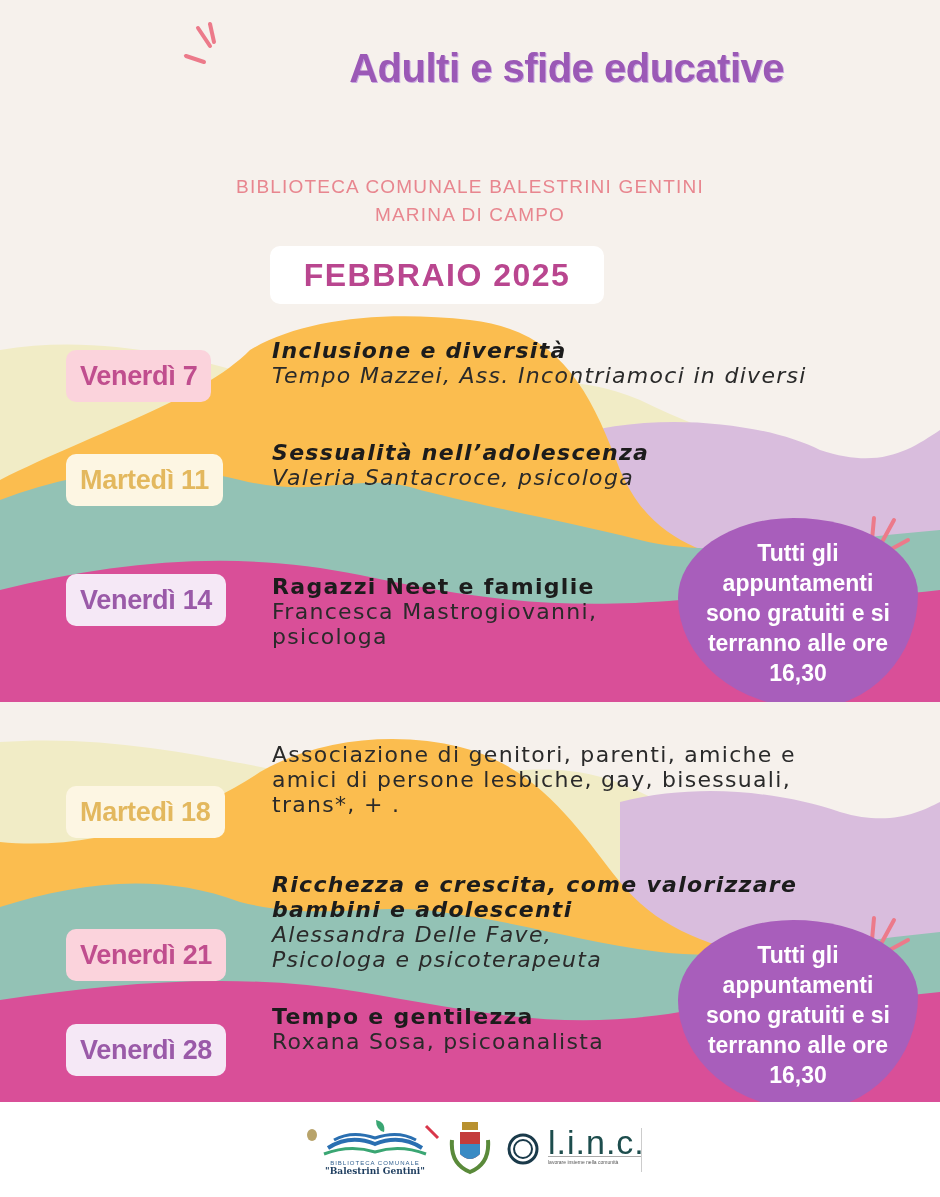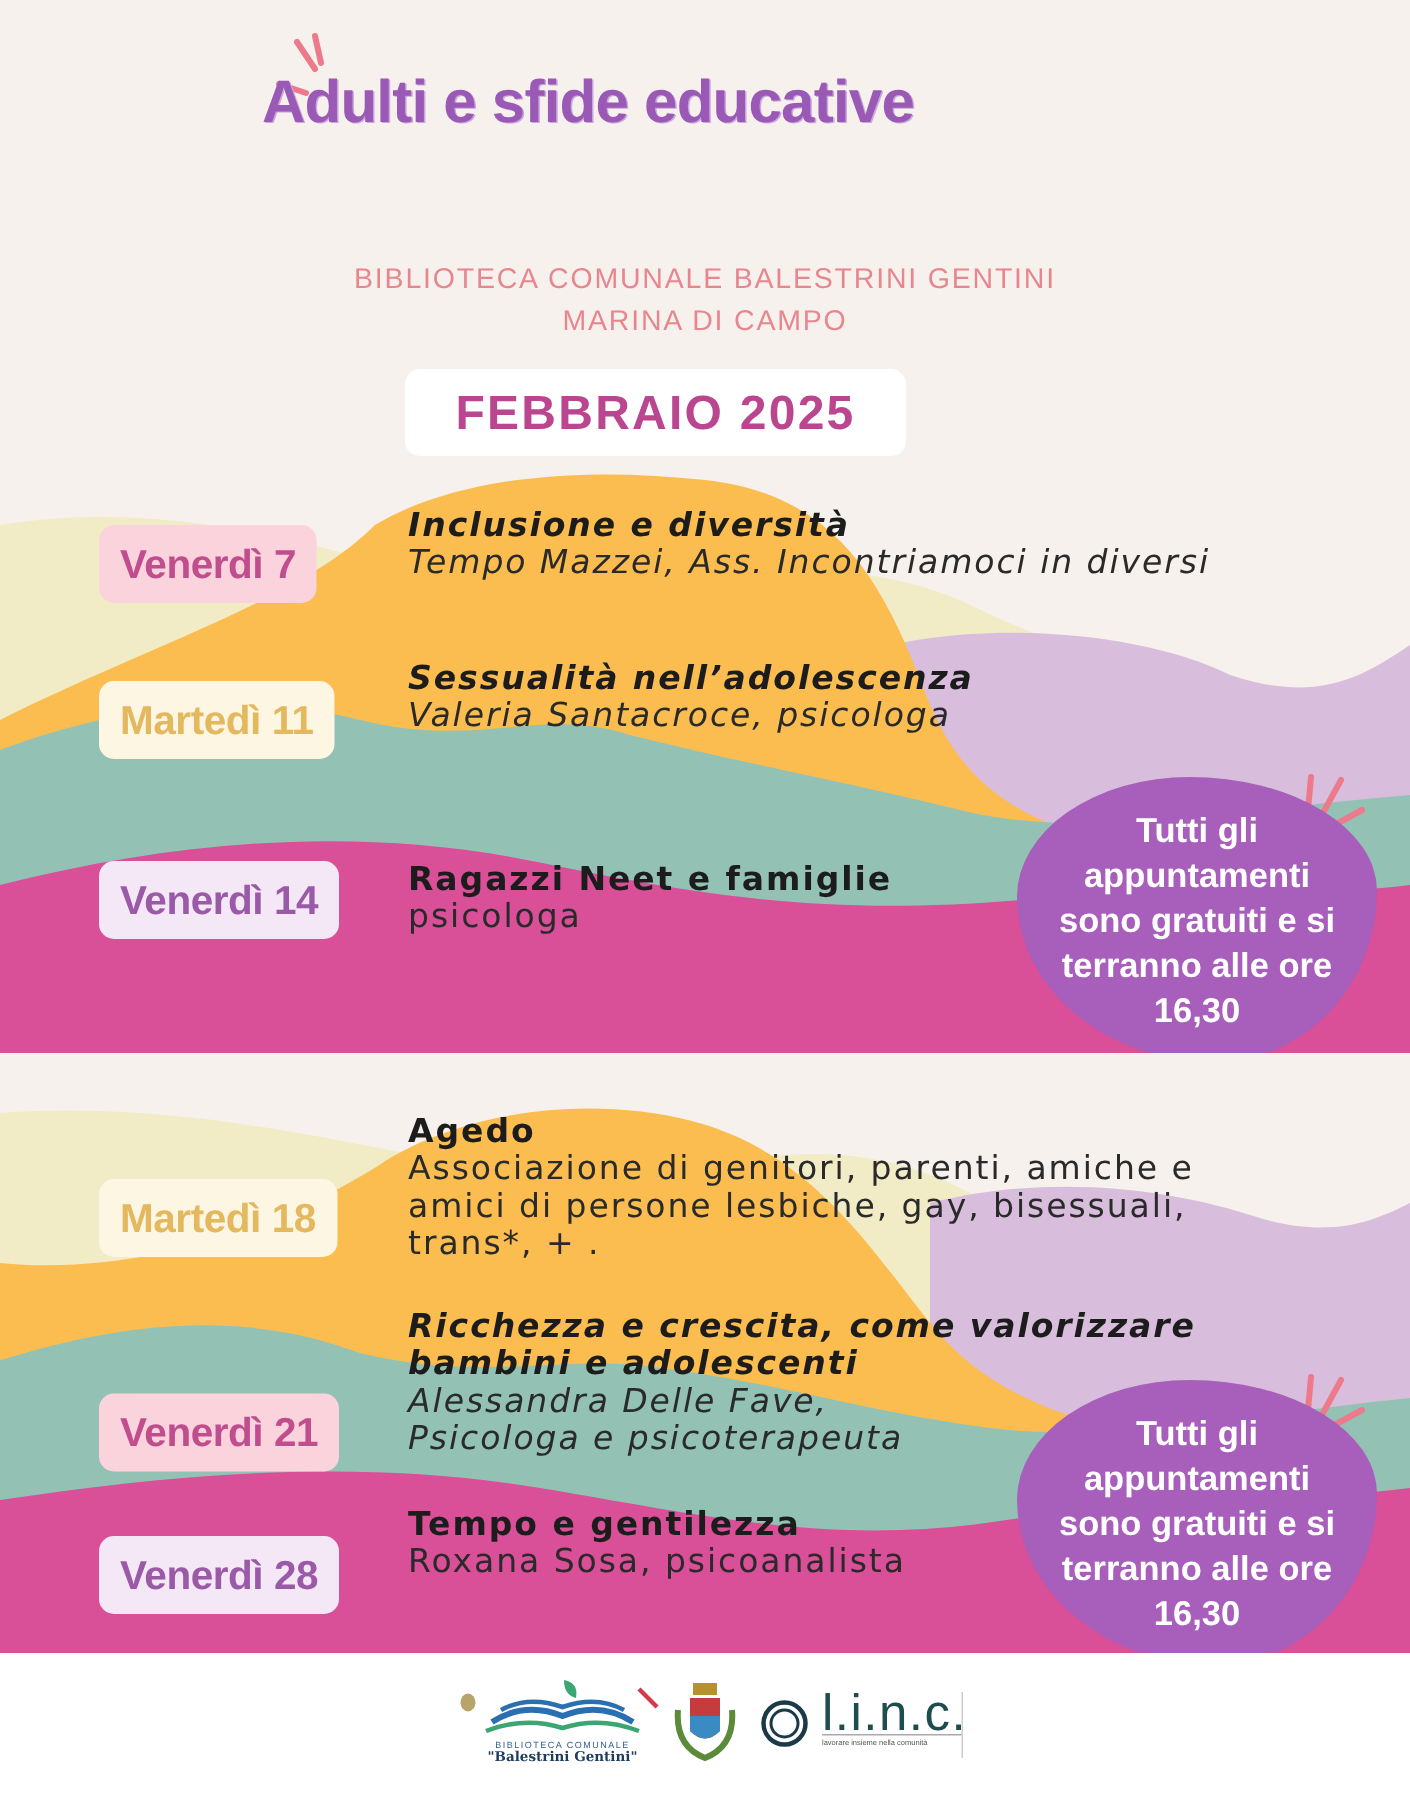--- a/index.html
+++ b/index.html
@@ -1,20 +1,20 @@
 <!DOCTYPE html>
 <html><head>
 <meta charset="utf-8">
 <style>
   * { box-sizing: border-box; margin: 0; padding: 0; }
   html, body { width: 940px; height: 1197px; overflow: hidden; }
   body { background: #f6f1ec; font-family: "Liberation Sans", "DejaVu Sans", sans-serif; position: relative; }
 
   .header { position: absolute; left: 0; top: 0; width: 940px; height: 310px; }
-  .title { position: absolute; left: 0; width: 784px; text-align: center; color: #9b59b6; font-weight: bold; }
+  .title { position: absolute; left: 0; width: 784px; text-align: right; color: #9b59b6; font-weight: bold; }
   .title-main { top: 46px; font-size: 40px; letter-spacing: -0.5px; text-shadow: 1px 1px 0 #c9a8e0; }
   .title-sub { top: 106px; font-size: 31px; letter-spacing: -0.6px; text-shadow: 1px 1px 0 #c9a8e0; }
   .sparkle { position: absolute; }
   .venue { position: absolute; left: 0; width: 940px; text-align: center; color: #e8868f; font-size: 19px; letter-spacing: 1.2px; }
   .venue-1 { top: 176px; }
   .venue-2 { top: 204px; }
   .month-box { position: absolute; left: 270px; top: 246px; width: 334px; height: 58px; background: #fff; border-radius: 10px; display: flex; align-items: center; justify-content: center; color: #b9468f; font-size: 32px; font-weight: bold; letter-spacing: 1.5px; }
 
   .panel { position: absolute; left: 0; width: 940px; overflow: hidden; }
   .panel svg.bg { position: absolute; left: 0; top: 0; }
@@ -68,20 +68,21 @@
 
   <div class="badge cream" style="top:124px">Martedì 11</div>
   <div class="event" style="top:130px">
     <div class="t" style="font-style:italic">Sessualità nell’adolescenza</div>
     <div class="s" style="font-style:italic">Valeria Santacroce, psicologa</div>
   </div>
 
   <div class="badge lilac" style="top:244px">Venerdì 14</div>
   <div class="event" style="top:264px">
     <div class="t">Ragazzi Neet e famiglie</div>
+    <div class="s">Francesca Mastrogiovanni,</div>
     <div class="s">psicologa</div>
   </div>
 
   <svg class="sparkle" style="left:860px;top:200px" width="60" height="60" viewBox="0 0 60 60">
     <line x1="14" y1="8" x2="12" y2="30" stroke="#ec7a8a" stroke-width="4" stroke-linecap="round"></line>
     <line x1="34" y1="10" x2="22" y2="32" stroke="#ec7a8a" stroke-width="4" stroke-linecap="round"></line>
     <line x1="48" y1="30" x2="26" y2="42" stroke="#ec7a8a" stroke-width="4" stroke-linecap="round"></line>
   </svg>
   <div class="blob" style="left:678px;top:208px;width:240px;height:190px;">
     <div>
@@ -99,21 +100,20 @@
     <rect width="940" height="400" fill="#f6f1ec"></rect>
     <path d="M0 40 C 140 30, 260 70, 350 80 C 460 90, 540 40, 640 90 C 720 130, 800 150, 940 170 L940 400 L0 400 Z" fill="#f1ecc6"></path>
     <path d="M620 100 C 700 80, 780 90, 840 110 C 890 125, 920 110, 940 100 L940 400 L620 400 Z" fill="#d9bddd"></path>
     <path d="M0 140 C 100 150, 200 110, 260 70 C 320 35, 400 30, 460 45 C 540 65, 580 130, 620 180 C 660 230, 720 250, 800 260 L800 400 L0 400 Z" fill="#fbbd4f"></path>
     <path d="M0 205 C 80 180, 160 170, 240 200 C 320 220, 380 200, 440 210 C 520 220, 580 240, 660 250 C 740 260, 840 240, 940 230 L940 400 L0 400 Z" fill="#93c2b5"></path>
     <path d="M0 298 C 120 280, 240 270, 360 290 C 480 310, 560 330, 680 310 C 780 295, 860 300, 940 290 L940 400 L0 400 Z" fill="#d94f98"></path>
   </svg>
 
   <div class="badge cream" style="top:64px">Martedì 18</div>
   <div class="event" style="top:40px">
-    <div class="t">Agedo</div>
     <div class="s">Associazione di genitori, parenti, amiche e</div>
     <div class="s">amici di persone lesbiche, gay, bisessuali,</div>
     <div class="s">trans*, + .</div>
   </div>
 
   <div class="badge pink" style="top:207px">Venerdì 21</div>
   <div class="event" style="top:170px">
     <div class="t" style="font-style:italic">Ricchezza e crescita, come valorizzare</div>
     <div class="t" style="font-style:italic">bambini e adolescenti</div>
     <div class="s" style="font-style:italic">Alessandra Delle Fave,</div>

